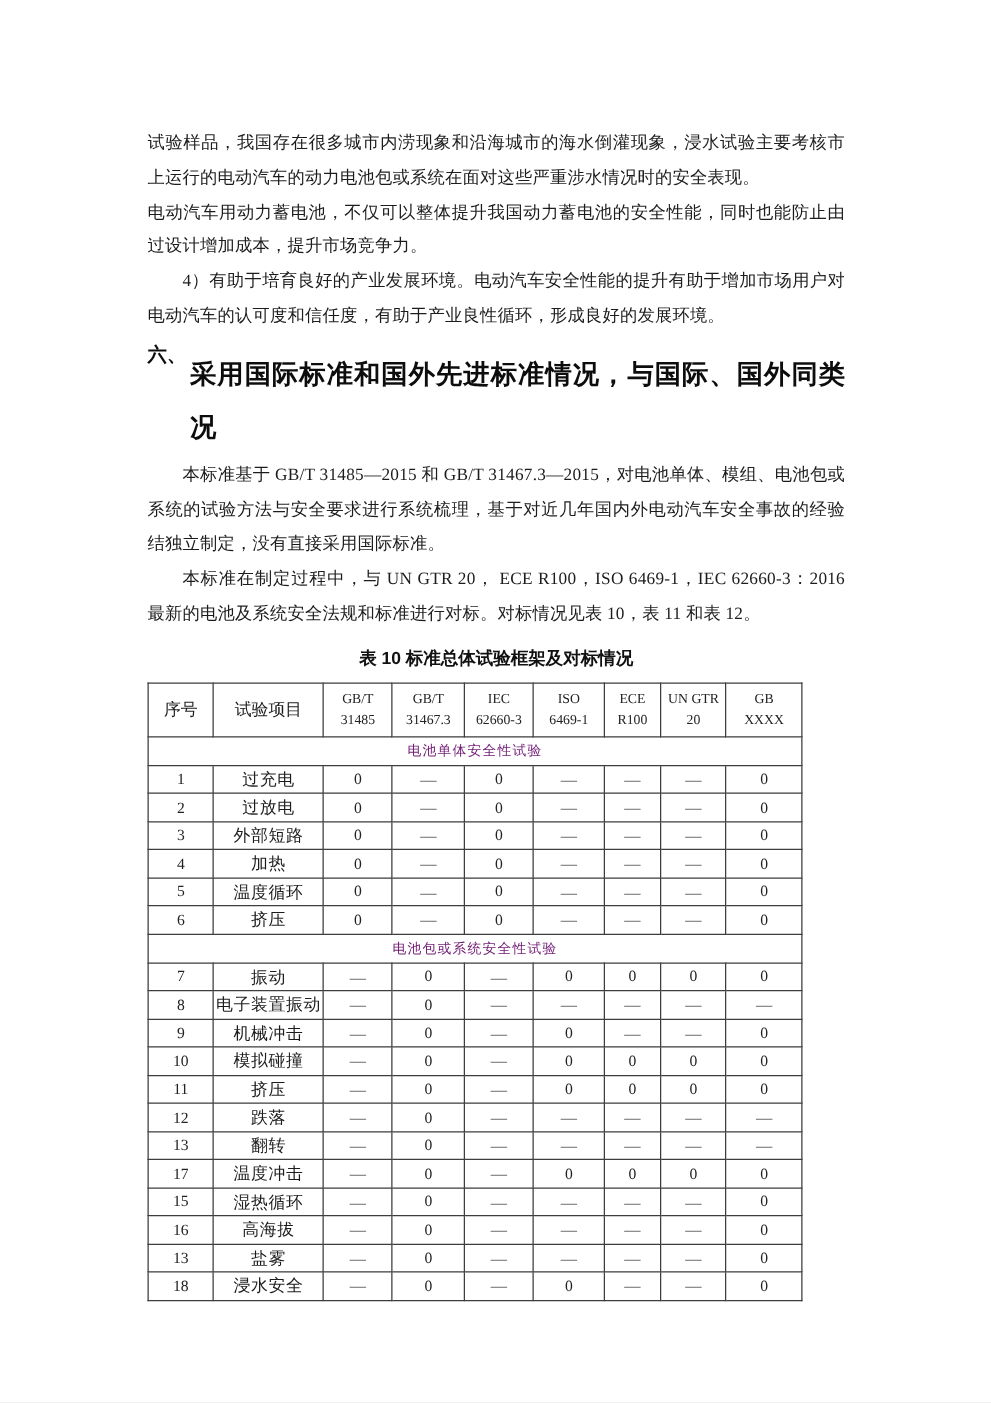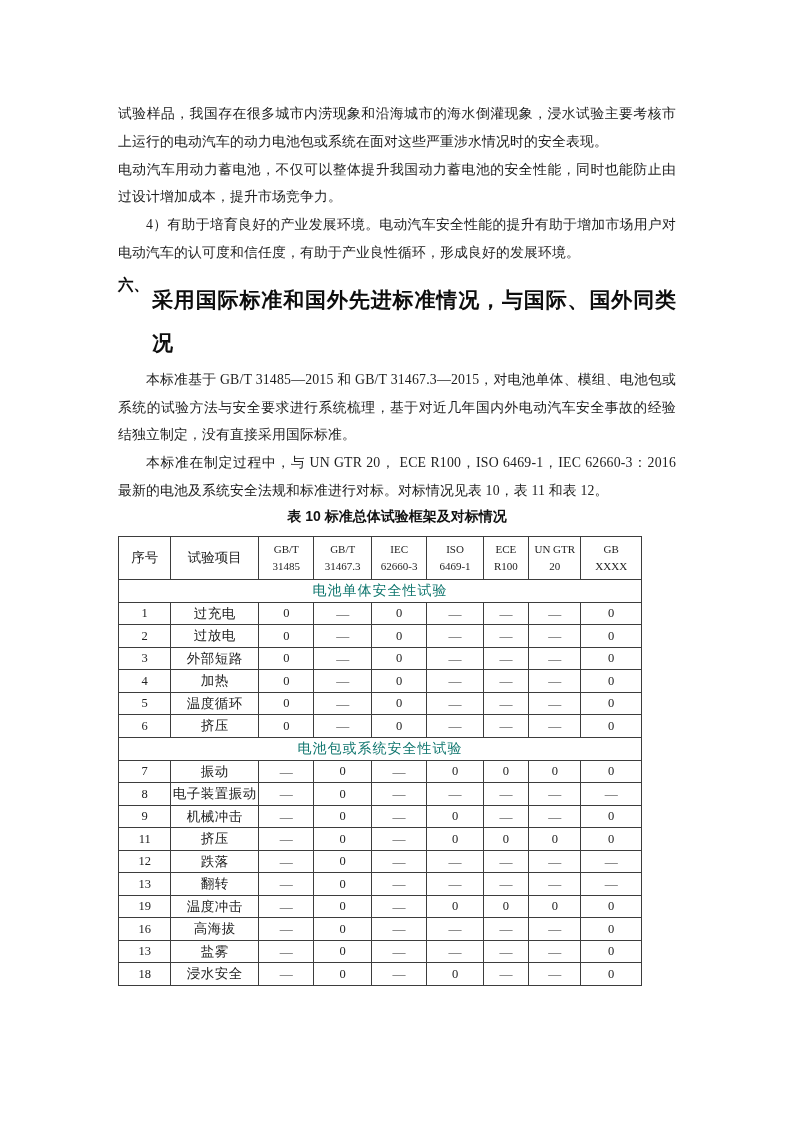--- a/index.html
+++ b/index.html
@@ -36,20 +36,21 @@
   }
   .h-marker{width:34px;flex:0 0 34px;font-size:15.5px;line-height:28px;}
   .h-lines{flex:1;}
   .hline{height:28px;line-height:28px;font-size:21px;overflow:hidden;margin-top:15px;}
   .hline.just{text-align:justify;text-align-last:justify;}
 
   .paras-after{margin-top:9px;}
 
   
   .table-title{
+    margin-top:10px;
     height:22px;line-height:22px;
     text-align:center;
     font-family:"Liberation Sans","DejaVu Sans",sans-serif;
     font-weight:700;
     font-size:14px;
     color:#111;
   }
 
   
   table.std{
@@ -69,21 +70,21 @@
   th.th-cn{
     font-family:"Liberation Serif","DejaVu Serif",serif;
     font-weight:400;font-size:13.5px;height:42px;
   }
   th.th-code{
     font-family:Liberation Serif, serif;
     font-weight:400;font-size:11px;line-height:17px;
     white-space:pre-line;height:42px;color:#222;
   }
   td.sec-cell{
-    height:22px;font-size:14px;letter-spacing:1px;color:#0f766e;
+    height:22px;font-size:11px;letter-spacing:1px;color:#701a75;
   }
   td.c-no{
     height:21.5px;font-size:12.5px;
     font-family:"Liberation Serif","DejaVu Serif",serif;color:#222;
   }
   td.c-item{height:21.5px;font-size:13.5px;letter-spacing:0.5px;}
   td.c-val{
     height:21.5px;font-size:12.5px;
     font-family:"Liberation Serif","DejaVu Serif",serif;color:#222;
   }
@@ -264,20 +265,31 @@
             <td class="c-item">机械冲击</td>
             <td class="c-val dash">—</td>
             <td class="c-val">0</td>
             <td class="c-val dash">—</td>
             <td class="c-val">0</td>
             <td class="c-val dash">—</td>
             <td class="c-val dash">—</td>
             <td class="c-val">0</td>
           </tr>
           <tr class="data-row">
+            <td class="c-no">10</td>
+            <td class="c-item">模拟碰撞</td>
+            <td class="c-val dash">—</td>
+            <td class="c-val">0</td>
+            <td class="c-val dash">—</td>
+            <td class="c-val">0</td>
+            <td class="c-val">0</td>
+            <td class="c-val">0</td>
+            <td class="c-val">0</td>
+          </tr>
+          <tr class="data-row">
             <td class="c-no">11</td>
             <td class="c-item">挤压</td>
             <td class="c-val dash">—</td>
             <td class="c-val">0</td>
             <td class="c-val dash">—</td>
             <td class="c-val">0</td>
             <td class="c-val">0</td>
             <td class="c-val">0</td>
             <td class="c-val">0</td>
           </tr>
@@ -297,28 +309,39 @@
             <td class="c-item">翻转</td>
             <td class="c-val dash">—</td>
             <td class="c-val">0</td>
             <td class="c-val dash">—</td>
             <td class="c-val dash">—</td>
             <td class="c-val dash">—</td>
             <td class="c-val dash">—</td>
             <td class="c-val dash">—</td>
           </tr>
           <tr class="data-row">
-            <td class="c-no">19</td>
+            <td class="c-no">17</td>
             <td class="c-item">温度冲击</td>
             <td class="c-val dash">—</td>
             <td class="c-val">0</td>
             <td class="c-val dash">—</td>
             <td class="c-val">0</td>
             <td class="c-val">0</td>
             <td class="c-val">0</td>
+            <td class="c-val">0</td>
+          </tr>
+          <tr class="data-row">
+            <td class="c-no">15</td>
+            <td class="c-item">湿热循环</td>
+            <td class="c-val dash">—</td>
+            <td class="c-val">0</td>
+            <td class="c-val dash">—</td>
+            <td class="c-val dash">—</td>
+            <td class="c-val dash">—</td>
+            <td class="c-val dash">—</td>
             <td class="c-val">0</td>
           </tr>
           <tr class="data-row">
             <td class="c-no">16</td>
             <td class="c-item">高海拔</td>
             <td class="c-val dash">—</td>
             <td class="c-val">0</td>
             <td class="c-val dash">—</td>
             <td class="c-val dash">—</td>
             <td class="c-val dash">—</td>

